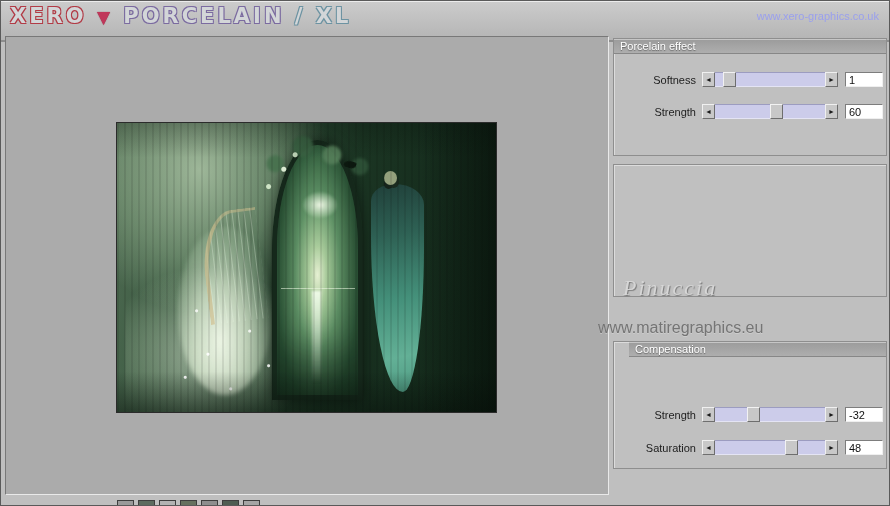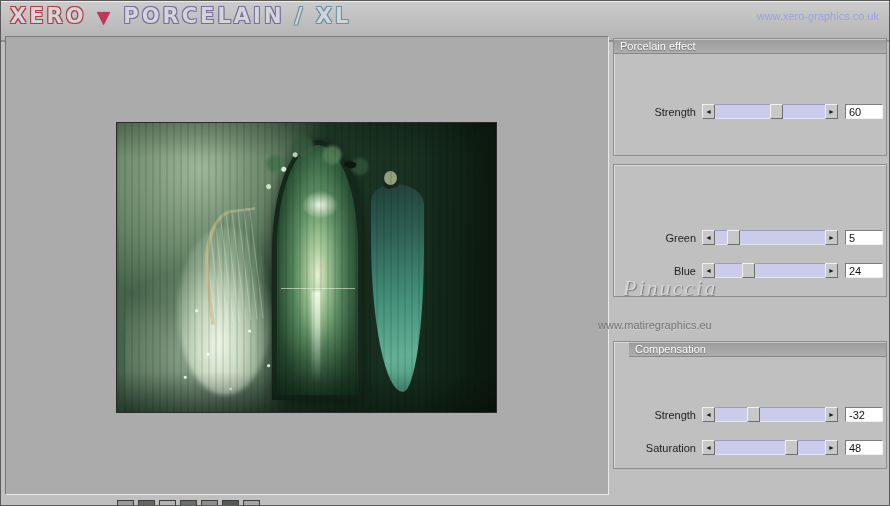--- a/index.html
+++ b/index.html
@@ -170,21 +170,21 @@
     padding:0 0 0 3px; outline:none;
   }
   
   .wm-name {
     position:absolute; left:622px; top:274px;
     font-family:"Liberation Serif", serif; font-style:italic;
     font-size:22px; letter-spacing:2px; color:rgba(216,216,216,.95);
     text-shadow:1px 1px 1px rgba(85,85,85,.65);
   }
   .wm-url {
-    position:absolute; left:597px; top:318px; font-size:11px;
+    position:absolute; left:597px; top:318px; font-size:16px;
     color:rgba(112,112,112,.95); text-shadow:0 1px 0 rgba(220,220,220,.5);
   }
   
   .bottom-strip { position:absolute; left:116px; top:499px; display:flex; gap:4px; }
   .bchip { width:17px; height:14px; border:1px solid #3e3e3e; background:#9a9a9a; }
   .bchip:nth-child(2) { background:#5d6b5f; }
   .bchip:nth-child(3) { background:#b3b3b3; }
   .bchip:nth-child(4) { background:#66715f; }
   .bchip:nth-child(5) { background:#8e8e8e; }
   .bchip:nth-child(6) { background:#4f5d52; }
@@ -221,60 +221,49 @@
       <div class="figure-right-head"></div>
       <div class="stripes"></div>
       <div class="sparkles"></div>
       <div class="vignette"></div>
     </div>
   </div>
 
   <div class="group g1">
     <div class="group-header">Porcelain effect</div>
 
+    <div class="srow row1">
+      <span class="rlabel">Softness</span>
+      <span class="slider">
+        <button class="sbtn sbtn-left">◄</button>
+        <span class="strack">
+          <span class="sthumb" style="left: 8px;"></span>
+        </span>
+        <button class="sbtn sbtn-right">►</button>
+      </span>
+      <input class="valuebox" value="1" style="">
+    </div>
 
     <div class="srow row2">
       <span class="rlabel">Strength</span>
       <span class="slider">
         <button class="sbtn sbtn-left">◄</button>
         <span class="strack">
           <span class="sthumb" style="left: 55px;"></span>
         </span>
         <button class="sbtn sbtn-right">►</button>
       </span>
       <input class="valuebox" value="60" style="">
     </div>
   </div>
 
   <div class="group g2">
 
 
-    <div class="srow row2">
-      <span class="rlabel">Green</span>
-      <span class="slider">
-        <button class="sbtn sbtn-left">◄</button>
-        <span class="strack">
-          <span class="sthumb" style="left: 12px;"></span>
-        </span>
-        <button class="sbtn sbtn-right">►</button>
-      </span>
-      <input class="valuebox" value="5" style="">
-    </div>
-
-    <div class="srow row3">
-      <span class="rlabel">Blue</span>
-      <span class="slider">
-        <button class="sbtn sbtn-left">◄</button>
-        <span class="strack">
-          <span class="sthumb" style="left: 27px;"></span>
-        </span>
-        <button class="sbtn sbtn-right">►</button>
-      </span>
-      <input class="valuebox" value="24" style="">
-    </div>
+
   </div>
 
   <div class="group g3">
     <div class="group-header">Compensation</div>
 
 
     <div class="srow row2">
       <span class="rlabel">Strength</span>
       <span class="slider">
         <button class="sbtn sbtn-left">◄</button>

